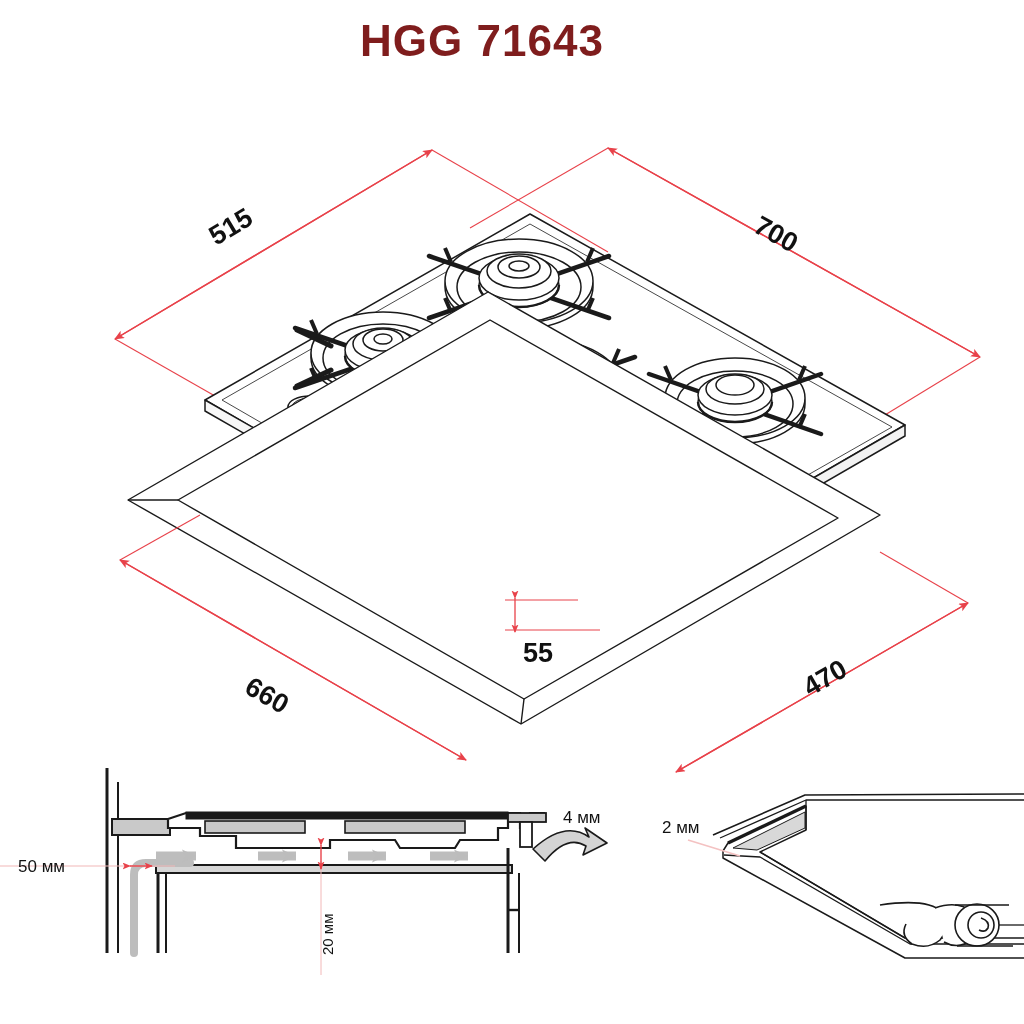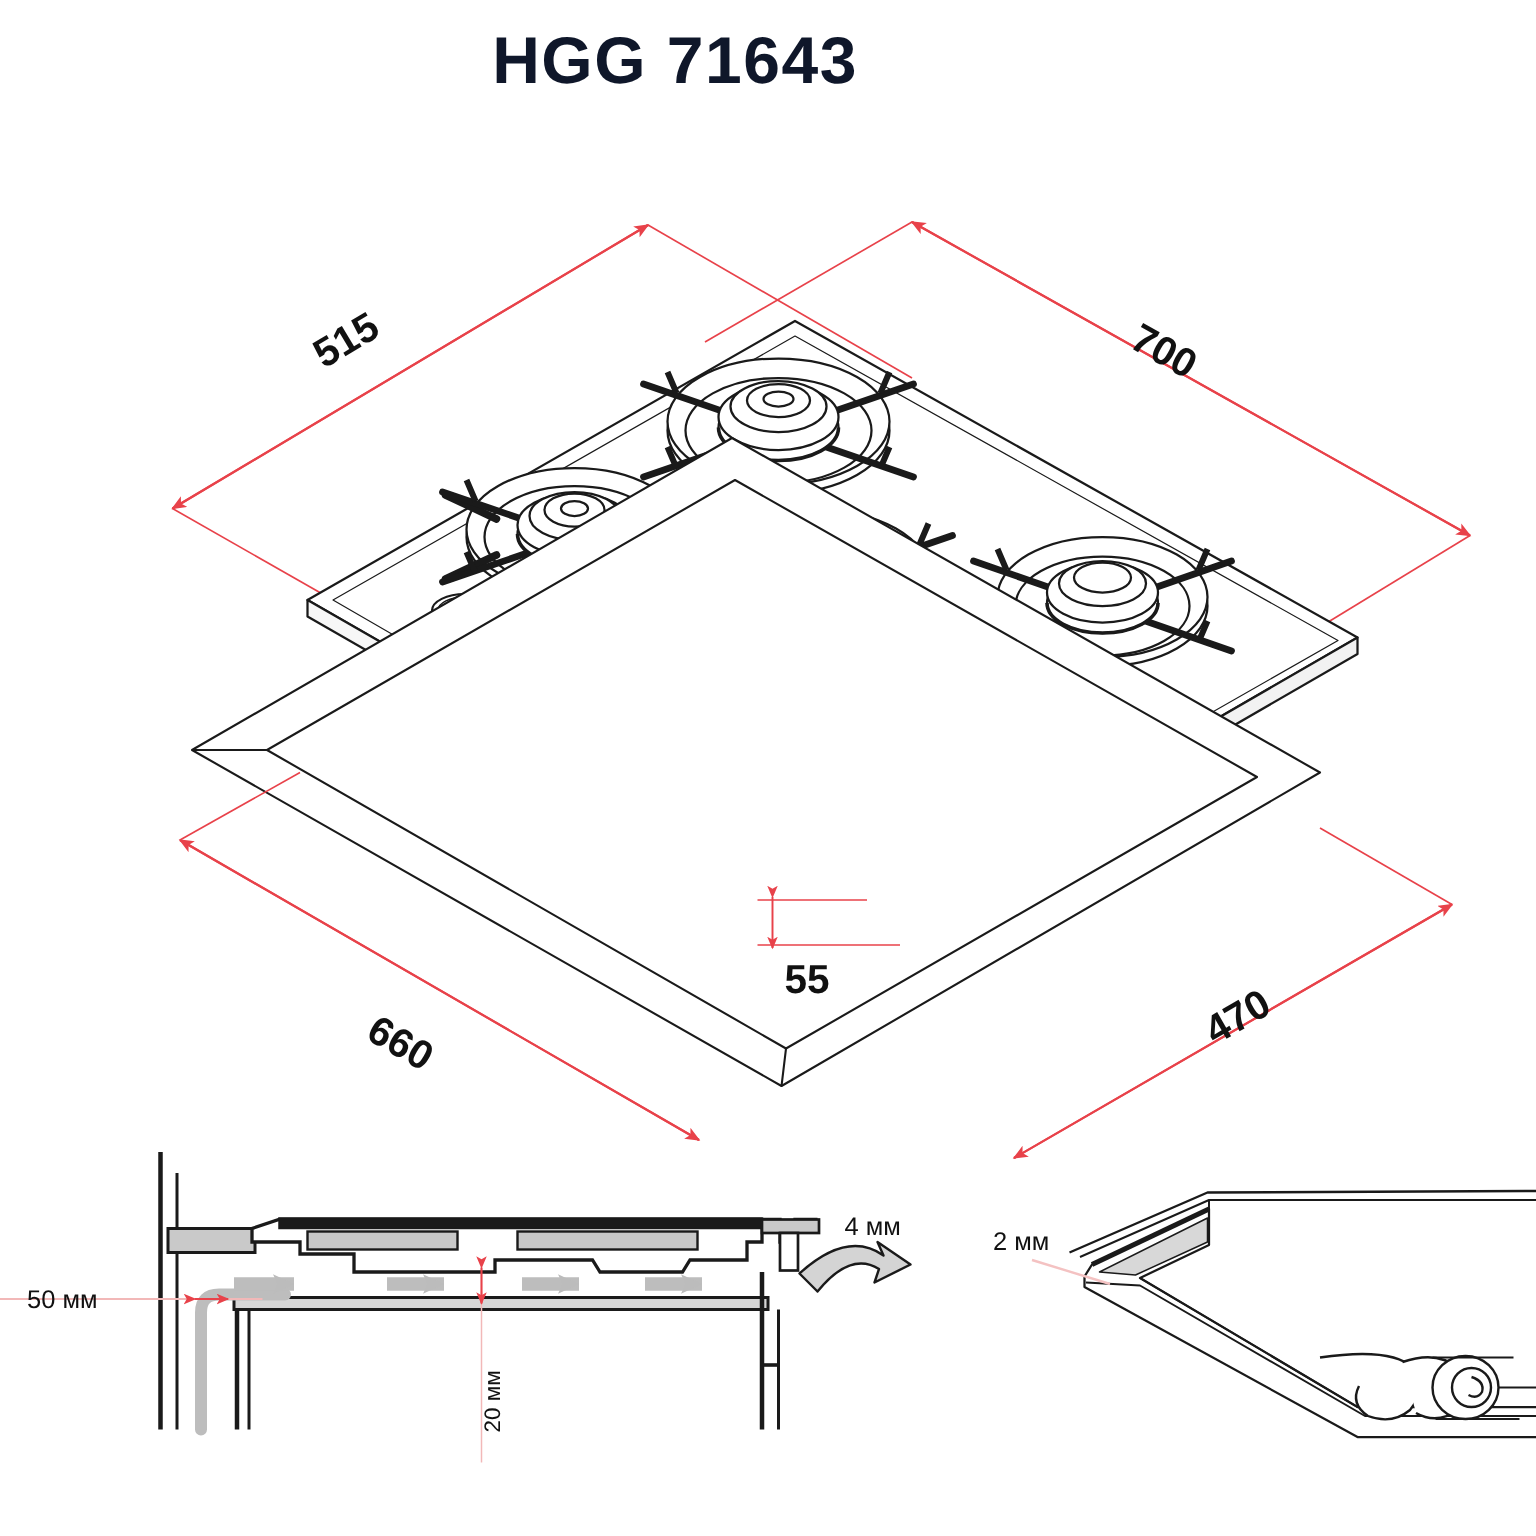--- a/index.html
+++ b/index.html
@@ -24,22 +24,23 @@
   #title {
     position: absolute;
     top: 16px;
     left: 0;
     width: 900px;
     text-align: center;
     font-family: "Liberation Sans", sans-serif;
     font-weight: bold;
     font-size: 44px;
     letter-spacing: 1px;
-    color: #0f172a;
+    color: #7f1d1d;
     user-select: none;
+    padding-left: 32px;
   }
   svg.layer {
     position: absolute;
     top: 0;
     left: 0;
     width: 1024px;
     height: 1024px;
   }
   .dimtext {
     font-family: "Liberation Sans", sans-serif;

